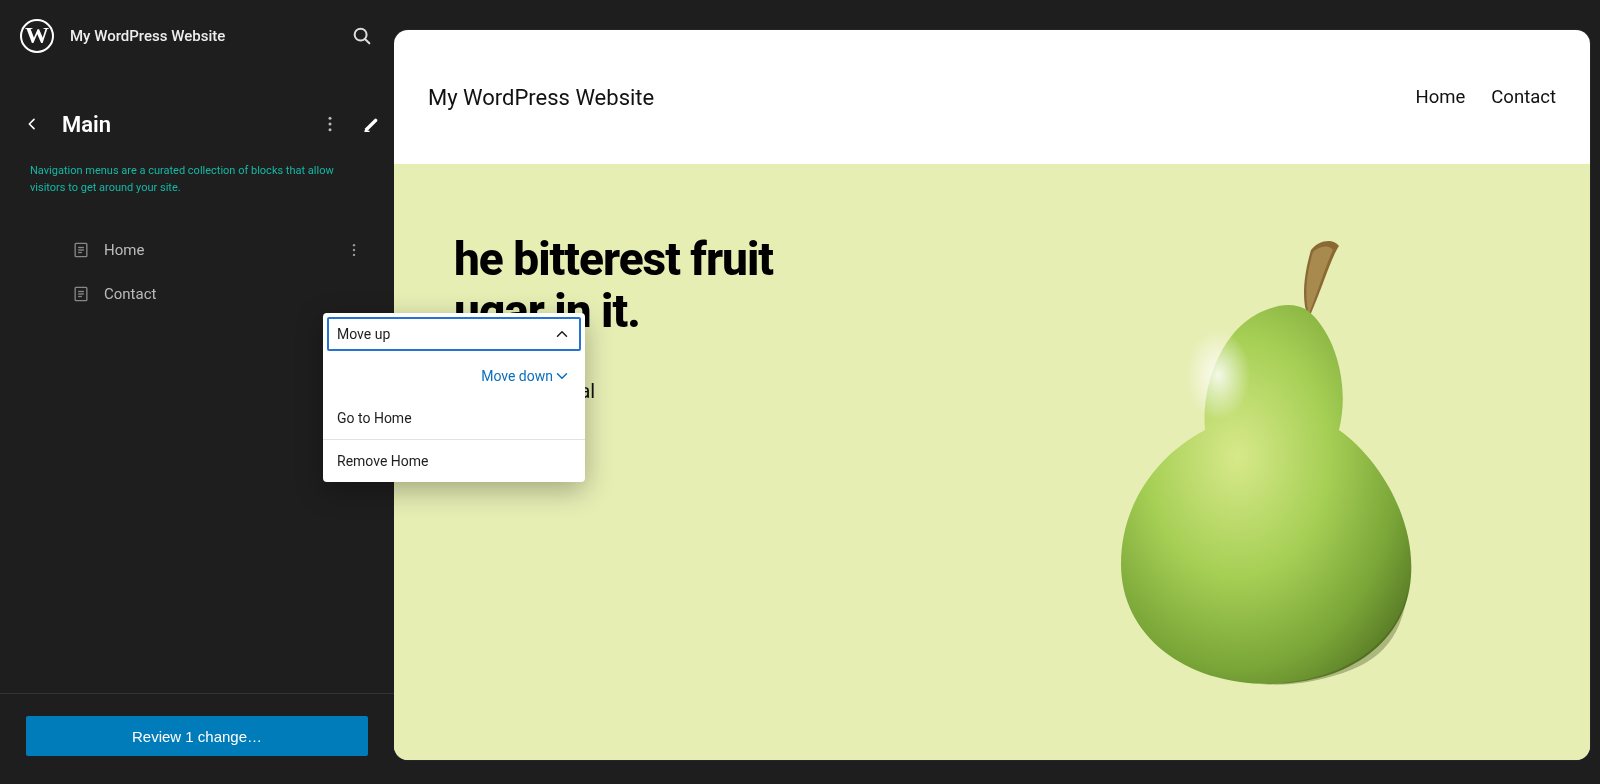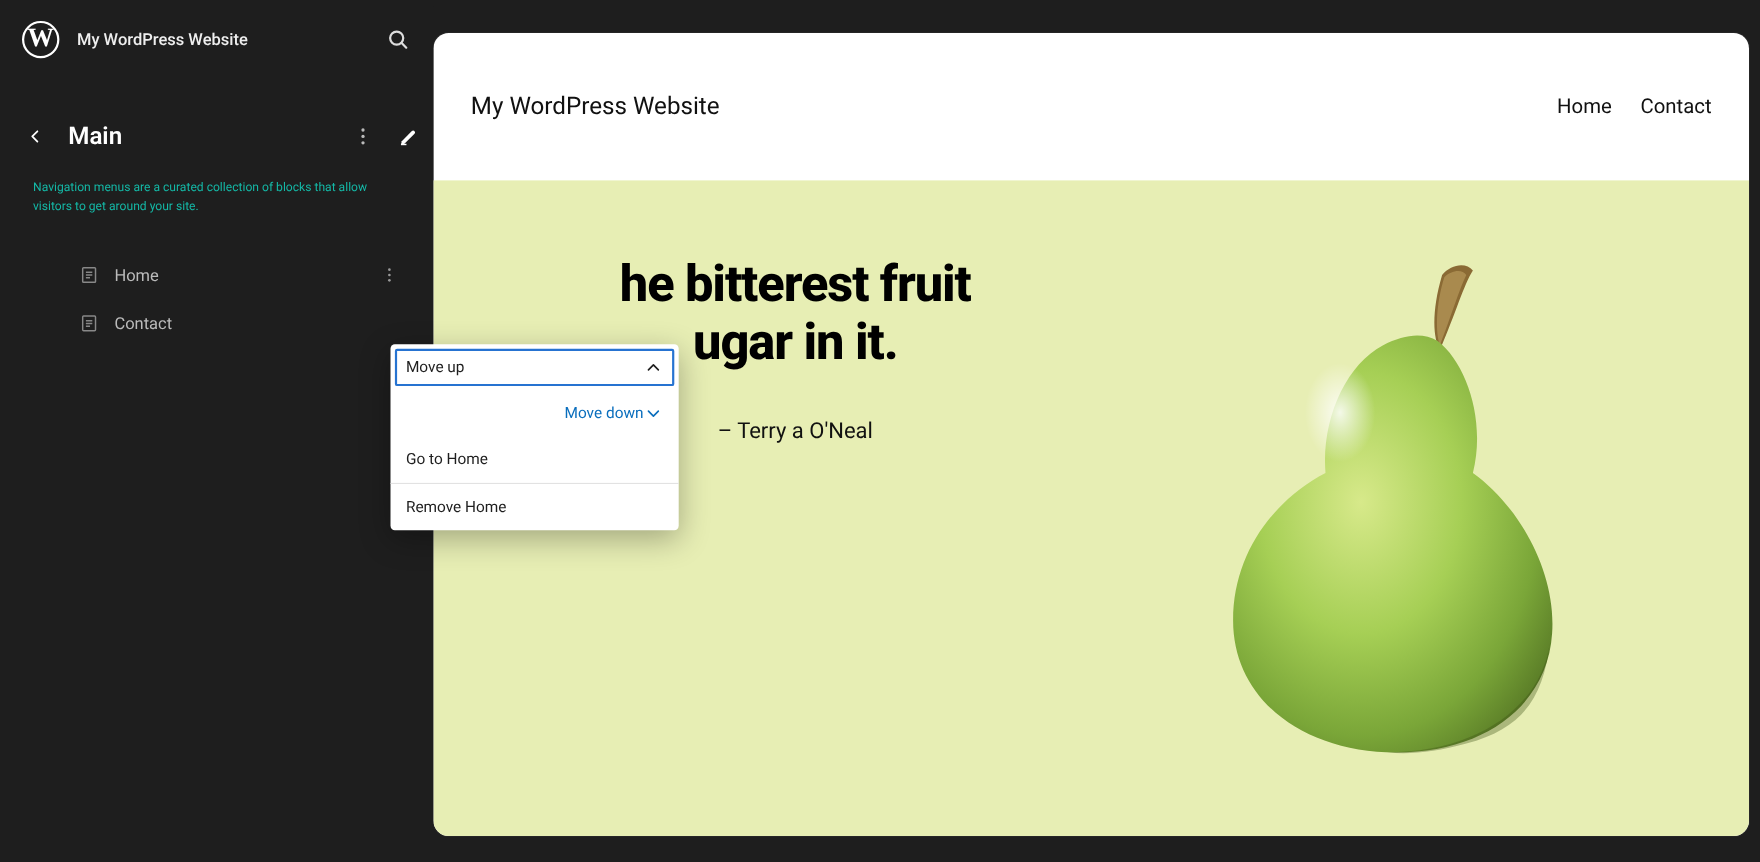--- a/index.html
+++ b/index.html
@@ -24,35 +24,35 @@
   .nav-list { padding: 8px 0; }
   .nav-item { display: flex; align-items: center; height: 44px; padding: 0 28px 0 70px; position: relative; cursor: pointer; }
   .nav-item-icon { position: absolute; left: 70px; width: 22px; height: 22px; display: flex; align-items: center; justify-content: center; }
   .nav-item-icon svg { width: 20px; height: 20px; stroke: #888; fill: none; }
   .nav-item-label { margin-left: 34px; font-size: 15px; color: #bbb; }
   .nav-item-more { margin-left: auto; width: 24px; height: 24px; display: flex; align-items: center; justify-content: center; }
   .nav-item-more svg { width: 18px; height: 18px; fill: #999; }
   .sb-footer { margin-top: auto; padding: 22px 26px 28px 26px; border-top: 1px solid #333; }
   .review-btn { width: 100%; height: 40px; background: #007cba; color: #fff; border: none; font-size: 15px; font-weight: 500; cursor: pointer; border-radius: 2px; }
   
-  .dropdown { position: absolute; left: 323px; top: 307px; width: 262px; background: #fff; border-radius: 4px; box-shadow: 0 8px 28px rgba(0,0,0,0.3); z-index: 50; overflow: visible; color: #1e1e1e; margin-left: 32px; }
+  .dropdown { position: absolute; left: 323px; top: 307px; width: 262px; background: #fff; border-radius: 4px; box-shadow: 0 8px 28px rgba(0,0,0,0.3); z-index: 50; overflow: visible; color: #1e1e1e; }
   .dd-item { display: flex; align-items: center; justify-content: space-between; height: 42px; padding: 0 14px; font-size: 14px; cursor: pointer; }
   .dd-item.focused { outline: 2px solid #2673d1; outline-offset: -6px; border-radius: 6px; }
   .dd-item.highlight { color: #0a6ebd; justify-content: flex-end; }
   .dd-sep { height: 1px; background: #e2e2e2; }
   .dd-item svg { width: 18px; height: 18px; stroke: currentColor; }
   
   .canvas { flex: 1; padding: 24px 10px 24px 0; }
   .site-frame { width: 100%; height: 100%; background: #fff; border-radius: 14px; overflow: hidden; display: flex; flex-direction: column; box-shadow: 0 0 0 1px rgba(255,255,255,0.04); }
   .site-header { display: flex; align-items: center; height: 134px; padding: 0 34px; }
   .site-name { font-size: 22px; font-weight: 400; color: #111; }
   .site-nav { margin-left: auto; display: flex; gap: 26px; }
   .site-nav-link { font-size: 18.5px; color: #111; cursor: pointer; }
   .hero { flex: 1; background: #e7eeb4; position: relative; padding: 48px 60px; display: flex; }
-  .quote-block { flex: 1; max-width: 640px; padding-top: 22px; text-align: center; }
+  .quote-block { flex: 1; max-width: 640px; padding-top: 22px; }
   .quote-text { font-size: 46px; font-weight: 800; letter-spacing: -1px; line-height: 1.12; color: #000; }
   .quote-cite { margin-top: 42px; font-size: 20px; color: #111; }
   .pear-wrap { flex: 1; display: flex; align-items: center; justify-content: center; position: relative; }
   .pear-svg { width: 360px; height: 460px; }
 </style>
 </head>
 <body>
 
 <div class="app">
 
@@ -142,20 +142,23 @@
       </div>
       <div class="dd-item">
         <span>Go to Home</span>
       </div>
       <div class="dd-sep"></div>
       <div class="dd-item">
         <span>Remove Home</span>
       </div>
     </div>
 
+    <div class="sb-footer">
+      <button class="review-btn">Review 1 change…</button>
+    </div>
 
   </div>
 
   <div class="canvas">
     <div class="site-frame">
 
       <div class="site-header">
         <div class="site-name">My WordPress Website</div>
         <div class="site-nav">
           <div class="site-nav-link">Home</div>

